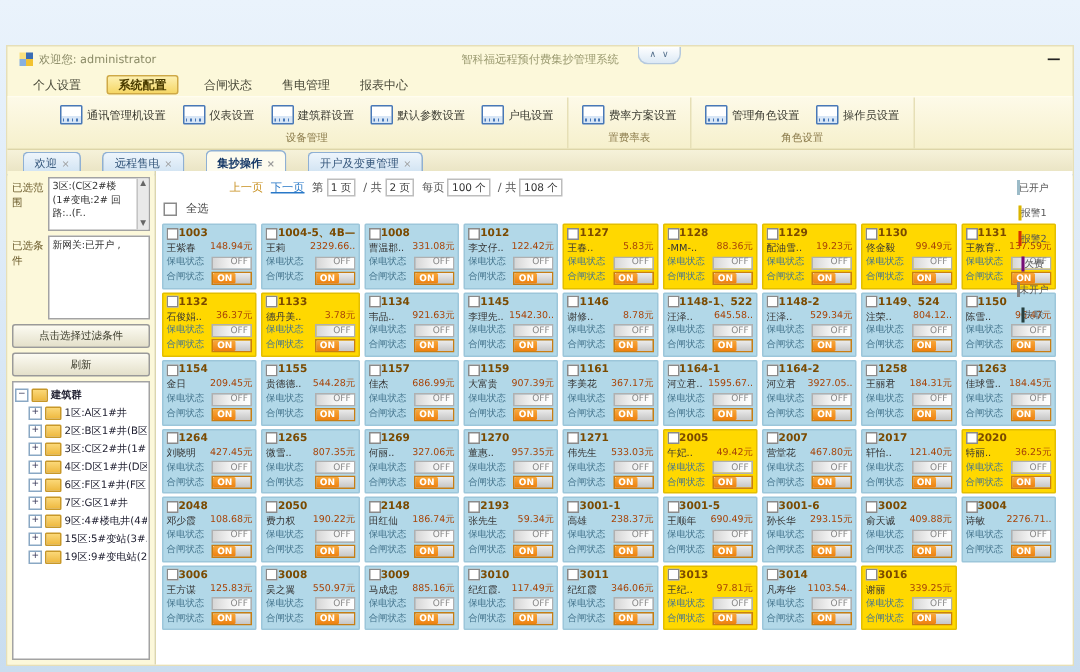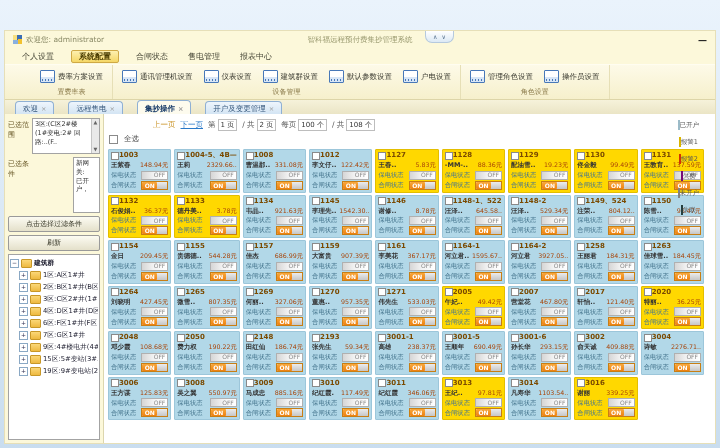--- a/index.html
+++ b/index.html
@@ -34,21 +34,21 @@
   .tab{display:flex;align-items:center;gap:3px;height:12px;font-size:7.5px;color:#33557a;
        background:linear-gradient(#eef5fc,#cfe2f2);border:1px solid #8fb0d4;border-bottom:none;border-radius:4px 4px 0 0;padding:1px 7px;}
   .tab.active{background:#fdfbee;font-weight:bold;color:#173a68;height:13px;}
   .tab .x{color:#9a9a9a;font-size:6.5px;}
   
   .content{position:absolute;top:83px;left:0;right:0;bottom:0;display:flex;}
   .sidebar{width:92px;flex:none;background:#fcf8da;padding:4px 3px 3px;display:flex;flex-direction:column;gap:3px;font-size:7px;color:#55491e;}
   .filter-box{display:flex;gap:2px;}
   .flabel{width:22px;padding-top:2px;color:#6a5a2a;}
   .listbox{flex:1;background:#fff;border:1px solid #a3a3a3;position:relative;padding:1px 9px 1px 2px;font-size:6.5px;color:#333;line-height:1.35;}
-  .lb1{min-height:32px;} .lb2{min-height:52px;margin-left:41px;}
+  .lb1{min-height:32px;} .lb2{min-height:52px;}
   .sb{position:absolute;right:0;top:0;bottom:0;width:7px;background:#e9e9e9;border-left:1px solid #c4c4c4;
       display:flex;flex-direction:column;justify-content:space-between;align-items:center;font-size:5px;color:#666;}
   .side-btn{border:1px solid #9a9a9a;background:linear-gradient(#fcfbf2,#e4e0ca);border-radius:2px;text-align:center;padding:2px 0;font-size:7px;color:#3a3a2a;}
   .tree{flex:1;background:#fff;border:1px solid #a3a3a3;padding:2px 1px;overflow:hidden;font-size:6.8px;color:#223;}
   .tnode{display:flex;align-items:center;gap:2px;padding:1px 0;white-space:nowrap;overflow:hidden;}
   .tnode.child{padding-left:9px;}
   .exp{width:7px;height:7px;flex:none;border:1px solid #8aa8c4;background:#fff;font-size:6px;line-height:6px;text-align:center;color:#335;}
   .folder{width:9px;height:7px;flex:none;background:linear-gradient(#fbd878,#eeb940);border:1px solid #c89828;border-radius:1px;}
   
   .main{flex:1;background:#fff;position:relative;padding:2px 4px 0 3px;border-left:1px solid #dcd6ae;}
@@ -64,21 +64,21 @@
   .lg-item{text-align:center;font-size:6.5px;color:#555;}
   .lg-sw{width:22px;height:11px;margin:0 auto 1px;border:1px solid rgba(0,0,0,.15);}
   
   .grid{display:grid;grid-template-columns:repeat(9,1fr);gap:2px 3px;margin:5px 7px 0 1px;}
   .card{border-radius:1px;padding:1px 2px 2px;font-size:6.5px;line-height:1.3;}
   .card.blue{background:#b2d8e8;border:1px solid #9cc6da;}
   .card.yellow{background:#ffd800;border:1px solid #e3be00;}
   .c-head{display:flex;align-items:center;gap:0;font-weight:bold;font-size:7px;color:#7a4a00;white-space:nowrap;overflow:hidden;}
   .card .cb{width:6px;height:6px;}
   .c-row{display:flex;justify-content:space-between;align-items:center;margin-top:1px;white-space:nowrap;overflow:hidden;}
-  .c-name{overflow:hidden;text-overflow:ellipsis;max-width:33px;color:#343434;font-weight:bold;}
+  .c-name{overflow:hidden;text-overflow:ellipsis;max-width:33px;color:#343434;}
   .c-bal{color:#a84408;margin-left:2px;font-size:6.3px;}
   .c-lab{color:#46768e;font-size:6.3px;}
   .tg{width:27px;height:9px;flex:none;display:flex;box-sizing:border-box;}
   .tg-off{border:1px solid #b0b0b0;background:linear-gradient(90deg,#d6d6d6,#f2f2f2 45%,#ffffff);
           justify-content:flex-end;align-items:center;color:#888;font-size:6px;padding-right:2px;}
   .tg-on{border:1px solid #c87e14;background:linear-gradient(#ececec,#c6c6c6);}
   .tg-on b{background:linear-gradient(#f8a83c,#ee8110);color:#fff;font-size:6px;width:15px;text-align:center;line-height:8px;border-radius:1px;}
   .tg-on .tail{flex:1;}
 </style>
 </head>
@@ -100,29 +100,20 @@
 
     <div class="menubar">
       <span class="menu-item">个人设置</span>
       <span class="menu-item active">系统配置</span>
       <span class="menu-item">合闸状态</span>
       <span class="menu-item">售电管理</span>
       <span class="menu-item">报表中心</span>
     </div>
 
     <div class="ribbon">
-      <div class="rgroup">
-        <div class="rbtns">
-          <span class="rbtn">
-            <span class="ricon"></span>
-            <span>费率方案设置</span>
-          </span>
-        </div>
-        <div class="rlabel">置费率表</div>
-      </div>
       <div class="rgroup">
         <div class="rbtns">
           <span class="rbtn">
             <span class="ricon"></span>
             <span>通讯管理机设置</span>
           </span>
           <span class="rbtn">
             <span class="ricon"></span>
             <span>仪表设置</span>
           </span>
@@ -138,20 +129,29 @@
             <span class="ricon"></span>
             <span>户电设置</span>
           </span>
         </div>
         <div class="rlabel">设备管理</div>
       </div>
       <div class="rgroup">
         <div class="rbtns">
           <span class="rbtn">
             <span class="ricon"></span>
+            <span>费率方案设置</span>
+          </span>
+        </div>
+        <div class="rlabel">置费率表</div>
+      </div>
+      <div class="rgroup">
+        <div class="rbtns">
+          <span class="rbtn">
+            <span class="ricon"></span>
             <span>管理角色设置</span>
           </span>
           <span class="rbtn">
             <span class="ricon"></span>
             <span>操作员设置</span>
           </span>
         </div>
         <div class="rlabel">角色设置</div>
       </div>
     </div>

